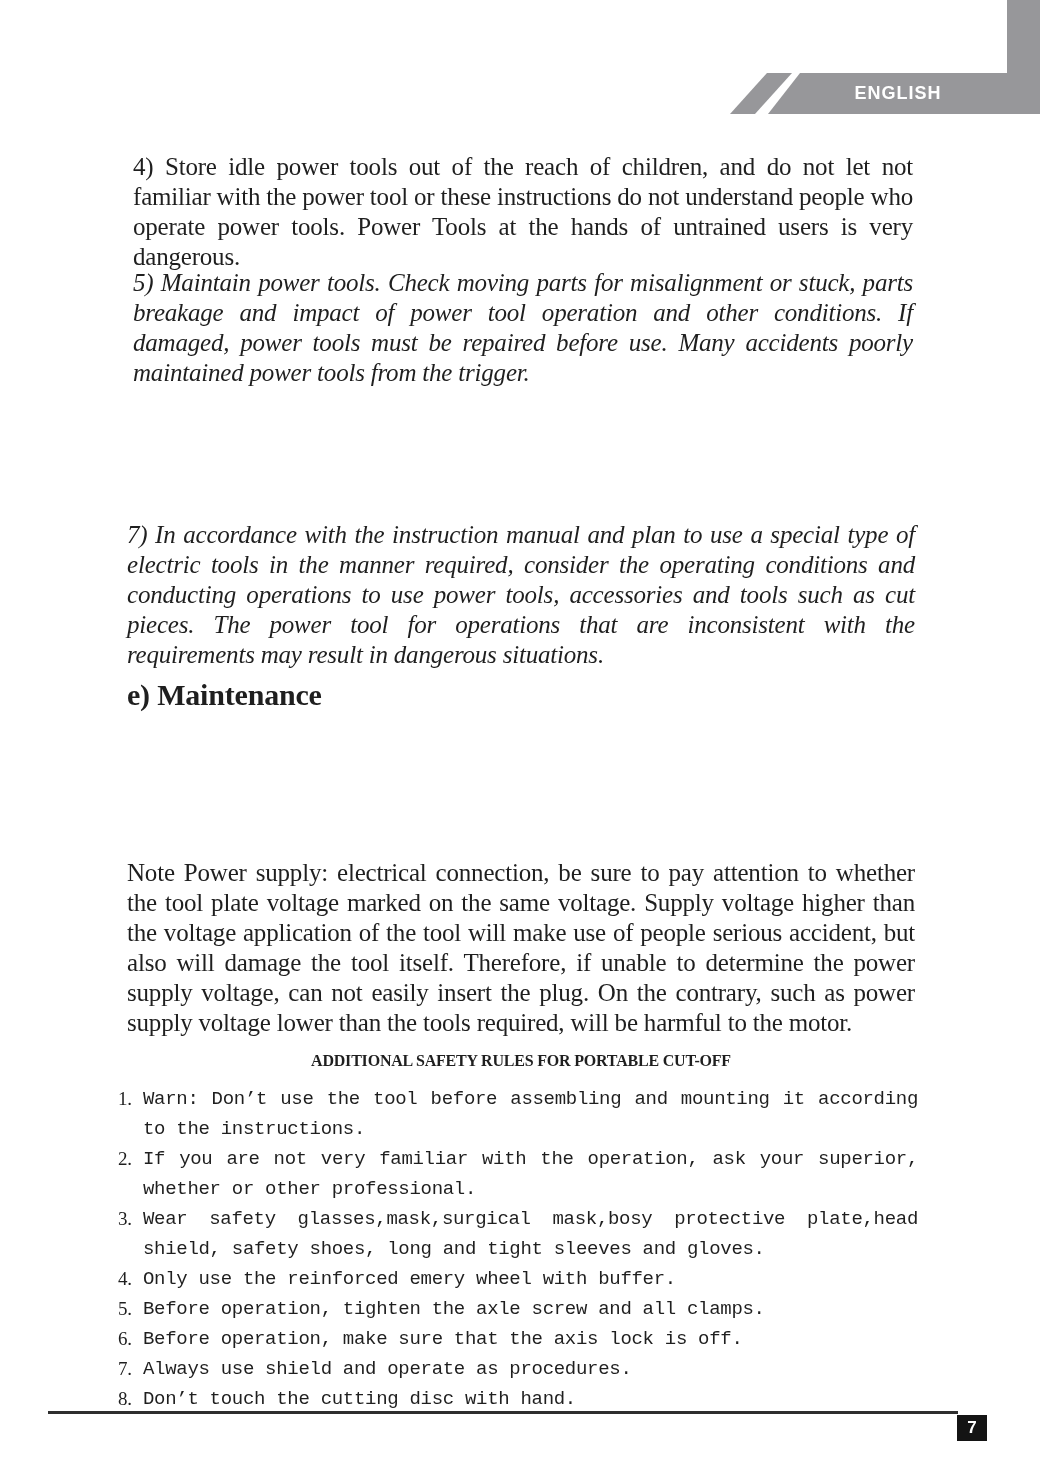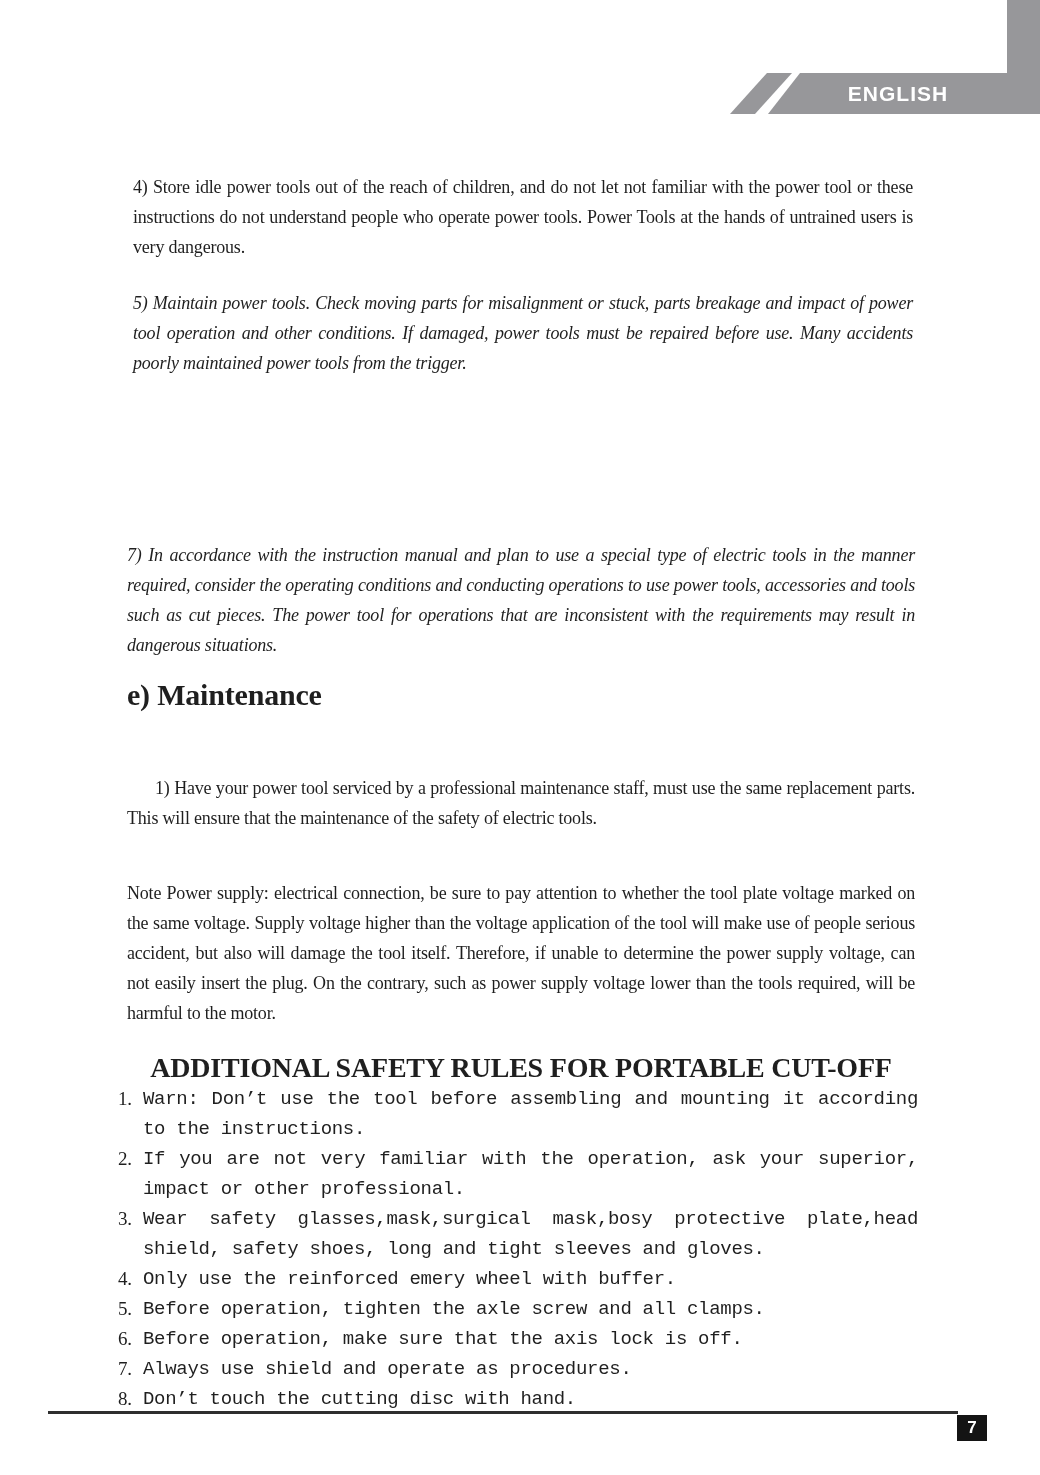--- a/index.html
+++ b/index.html
@@ -22,61 +22,60 @@
   .lang-band {
     position:absolute; left:768px; top:73px;
     width:272px; height:41px;
     background:#97979a;
     clip-path:polygon(32px 0, 100% 0, 100% 100%, 0 100%);
     display:flex; align-items:center; justify-content:center;
   }
   .lang-label {
     font-family:"Liberation Sans", sans-serif;
     font-weight:bold;
-    font-size:21px;
+    font-size:18px;
     letter-spacing:1px;
     color:#ffffff;
     margin-right:12px;
   }
   .lang-stripe {
     position:absolute; left:730px; top:73px;
     width:62px; height:41px;
     background:#97979a;
     clip-path:polygon(37px 0, 62px 0, 25px 100%, 0 100%);
   }
 
   
   .para {
     position:absolute;
     left:127px; width:788px;
-    font-size:18px;
+    font-size:25px;
     line-height:30px;
     letter-spacing:-0.2px;
     text-align:justify;
-    margin-top:20px;
   }
   .para.inset { left:133px; width:780px; }
   #p4   { top:152px; }
   #p5   { top:268px;font-style:italic; }
   #p6   { top:408px; }
   #p7   { top:520px;font-style:italic; }
   #maint-heading {
     position:absolute; left:127px; top:678px;
     font-size:30px; font-weight:bold;
     letter-spacing:-0.2px;
   }
   #p-maint1 { top:753px; text-indent:28px; }
   #note     { top:858px; }
 
   #rules-title {
     position:absolute; left:127px; top:1052px;
     width:788px;
     text-align:center;
     font-weight:bold;
-    font-size:28px;
+    font-size:16px;
     letter-spacing:-0.2px;
   }
   .rules-list {
     position:absolute; left:118px; top:1084px;
     width:800px;
     font-size:19px;
     line-height:30px;
     letter-spacing:-0.3px;
   }
   .rule { display:flex; }
@@ -112,33 +111,32 @@
   <div class="lang-band">
     <span class="lang-label">ENGLISH</span>
   </div>
 
   <div class="para inset" id="p4">4) Store idle power tools out of the reach of children, and do not let not familiar with the power tool or these instructions do not understand people who operate power tools. Power Tools at the hands of untrained users is very dangerous.</div>
   <div class="para inset" id="p5">5) Maintain power tools. Check moving parts for misalignment or stuck, parts breakage and impact of power tool operation and other conditions. If damaged, power tools must be repaired before use. Many accidents poorly maintained power tools from the trigger.</div>
   <div class="para" id="p7">7) In accordance with the instruction manual and plan to use a special type of electric tools in the manner required, consider the operating conditions and conducting operations to use power tools, accessories and tools such as cut pieces. The power tool for operations that are inconsistent with the requirements may result in dangerous situations.</div>
 
   <div id="maint-heading">e) Maintenance</div>
 
-  <div class="para" id="p-maint1">1) Have your power tool serviced by a professional maintenance staff, must use the same replacement parts. This will ensure that the maintenance of the safety of electric tools.</div>
   <div class="para" id="note">Note Power supply: electrical connection, be sure to pay attention to whether the tool plate voltage marked on the same voltage. Supply voltage higher than the voltage application of the tool will make use of people serious accident, but also will damage the tool itself. Therefore, if unable to determine the power supply voltage, can not easily insert the plug. On the contrary, such as power supply voltage lower than the tools required, will be harmful to the motor.</div>
 
   <div id="rules-title">ADDITIONAL SAFETY RULES FOR PORTABLE CUT-OFF</div>
 
   <div class="rules-list">
     <div class="rule">
       <span class="rule-num">1.</span>
       <span class="rule-text">Warn: Don’t use the tool before assembling and mounting it according to the instructions.</span>
     </div>
     <div class="rule">
       <span class="rule-num">2.</span>
-      <span class="rule-text">If you are not very familiar with the operation, ask your superior, impact or other professional.</span>
+      <span class="rule-text">If you are not very familiar with the operation, ask your superior, whether or other professional.</span>
     </div>
     <div class="rule">
       <span class="rule-num">3.</span>
       <span class="rule-text">Wear safety glasses,mask,surgical mask,bosy protective plate,head shield, safety shoes, long and tight sleeves and gloves.</span>
     </div>
     <div class="rule">
       <span class="rule-num">4.</span>
       <span class="rule-text">Only use the reinforced emery wheel with buffer.</span>
     </div>
     <div class="rule">

